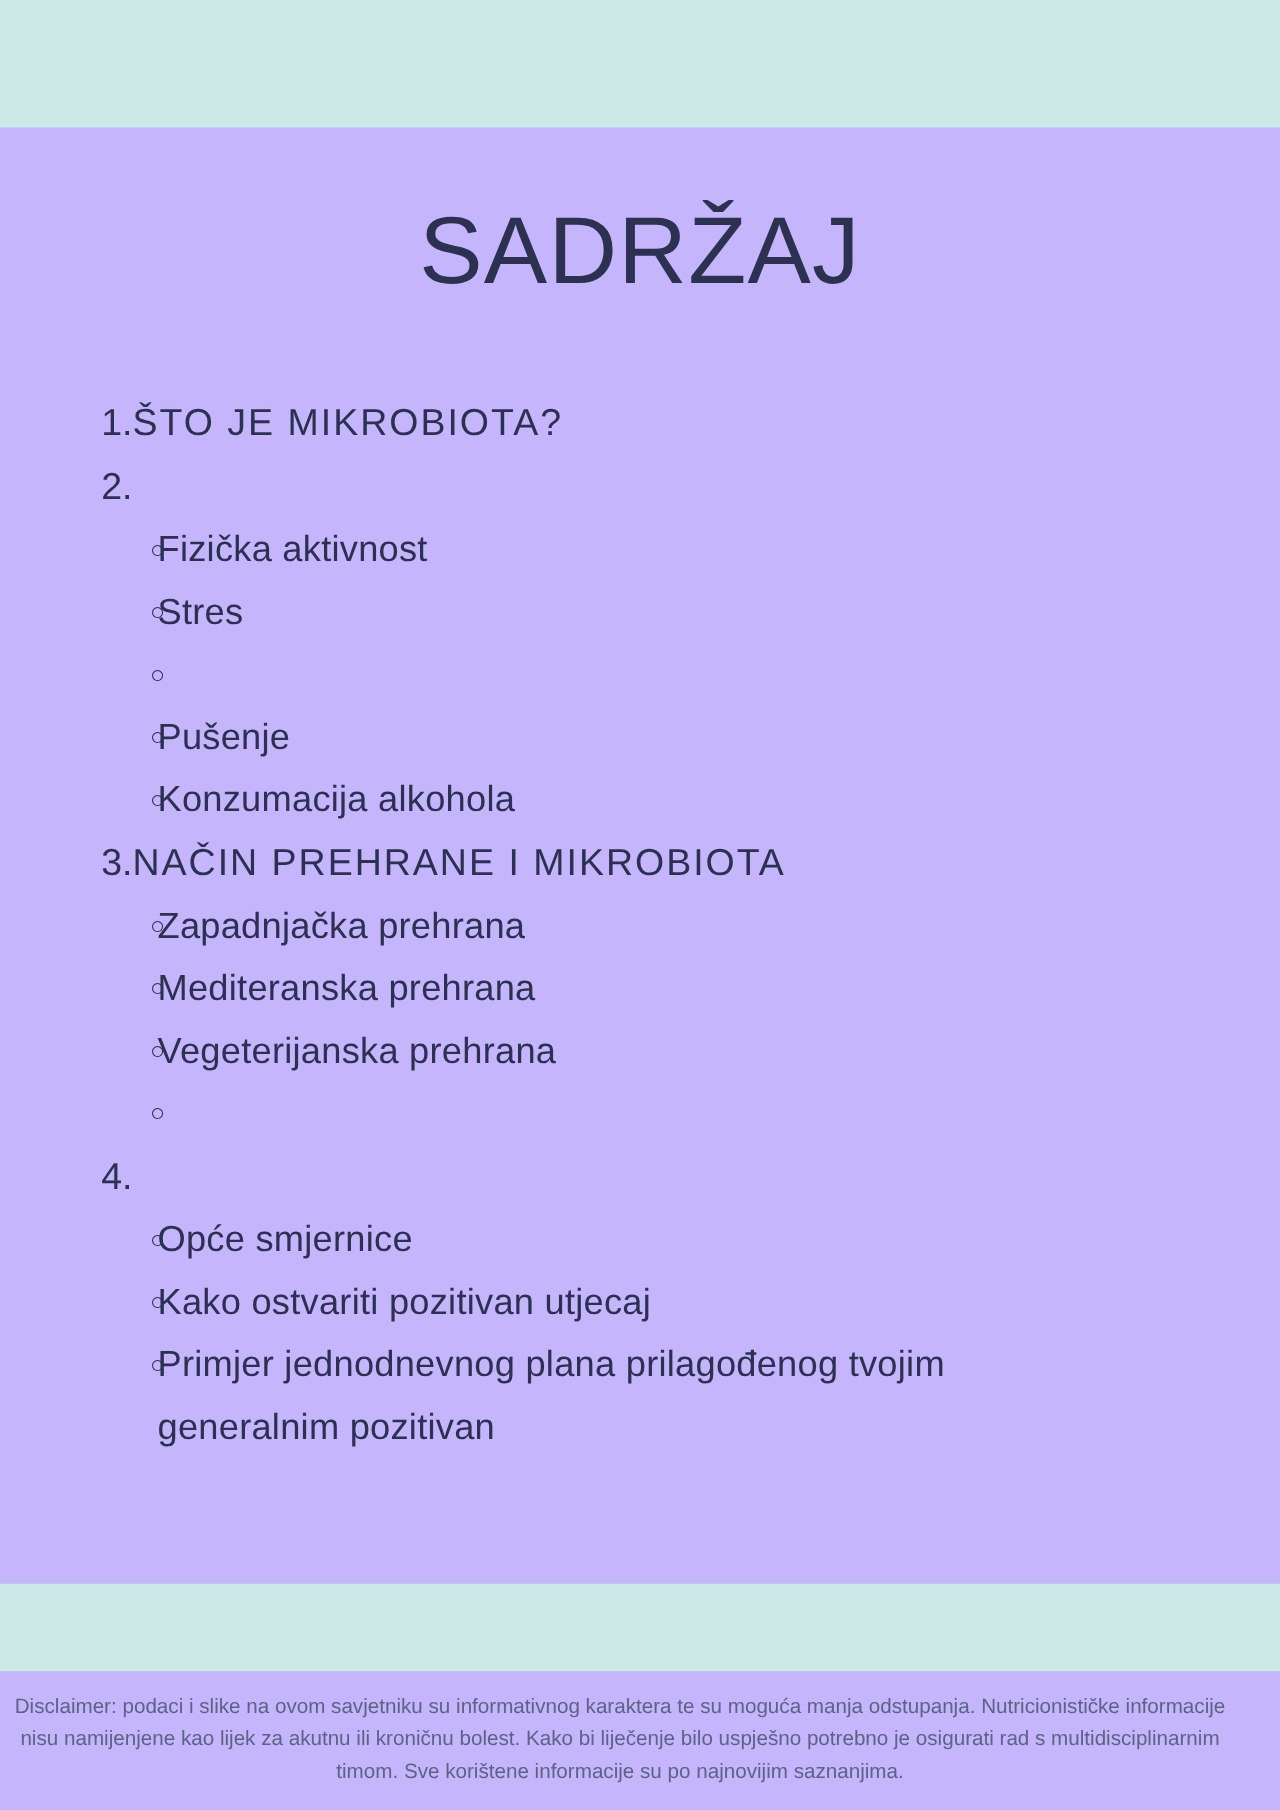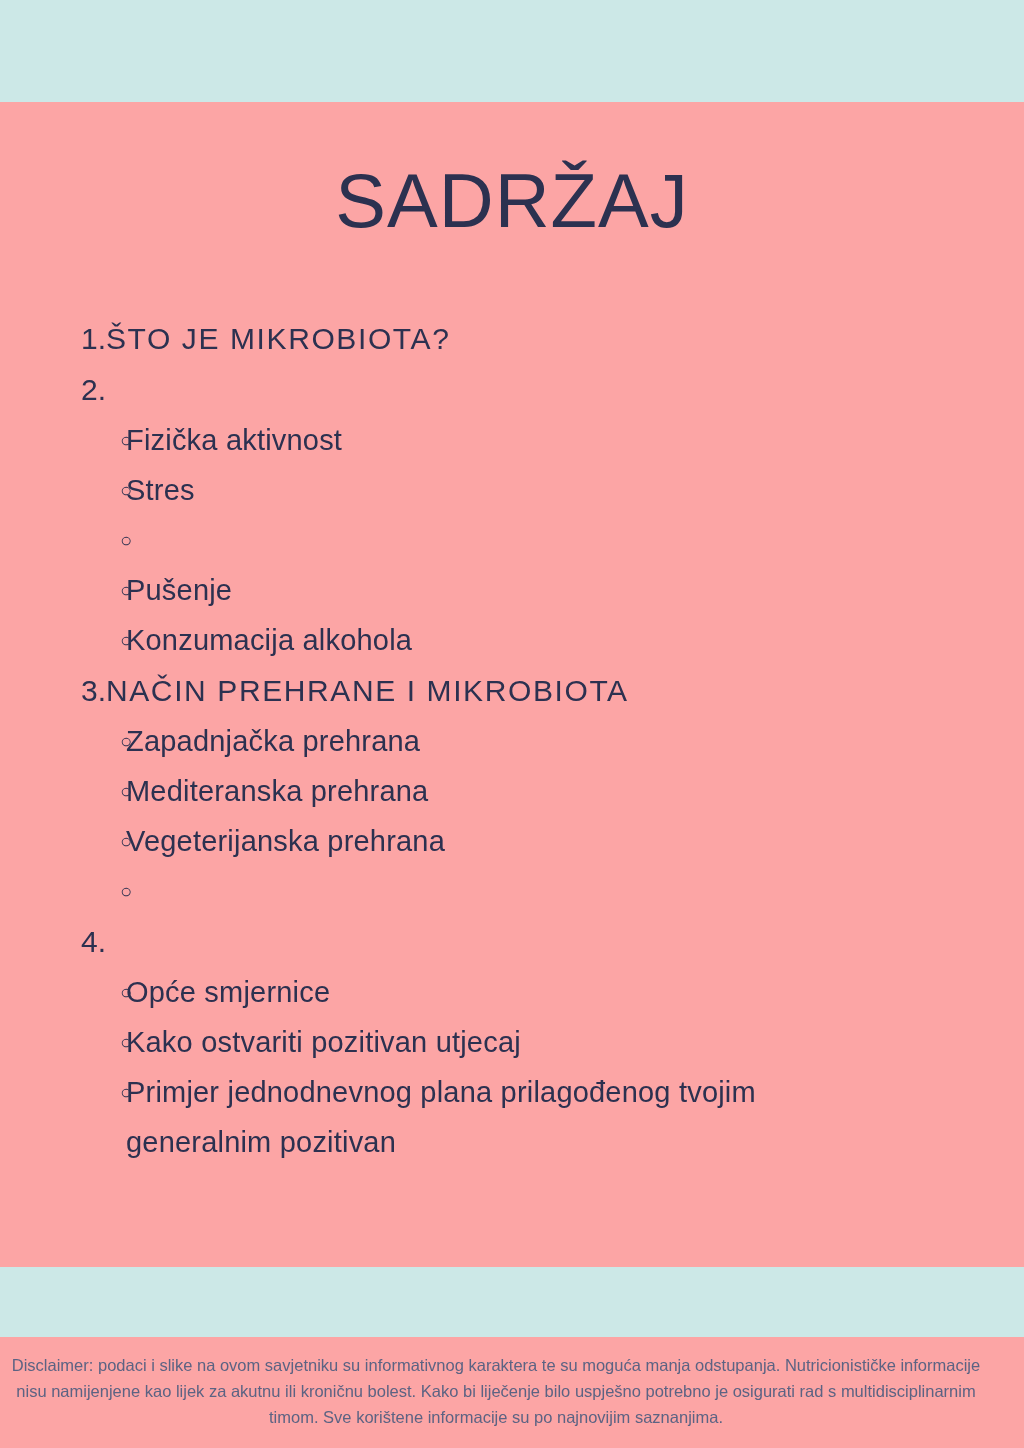--- a/index.html
+++ b/index.html
@@ -10,21 +10,21 @@
     width: 1024px;
     height: 1448px;
     background: #FEFEFE;
     font-family: "Liberation Sans", sans-serif;
     overflow: hidden;
   }
   .page {
     position: relative;
     width: 1024px;
     height: 1448px;
-    background: #fca5a5;
+    background: #c4b5fd;
   }
 
   
   .band {
     position: absolute;
     left: 0;
     width: 1024px;
     background: #CCE8E7;
   }
   .band-top {

